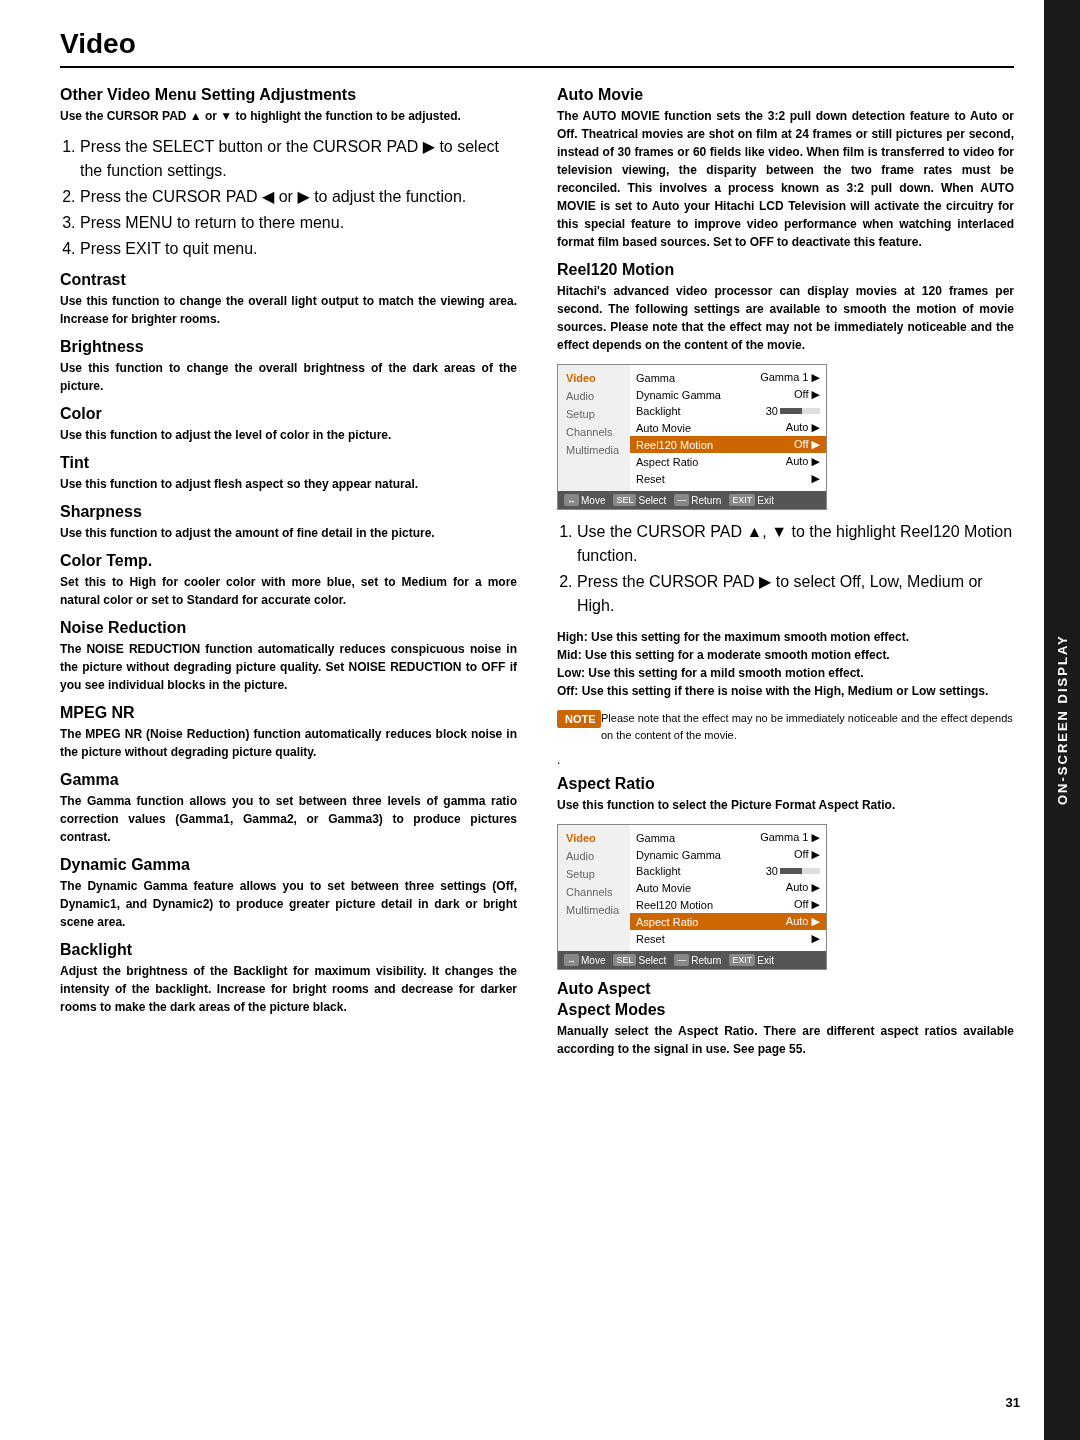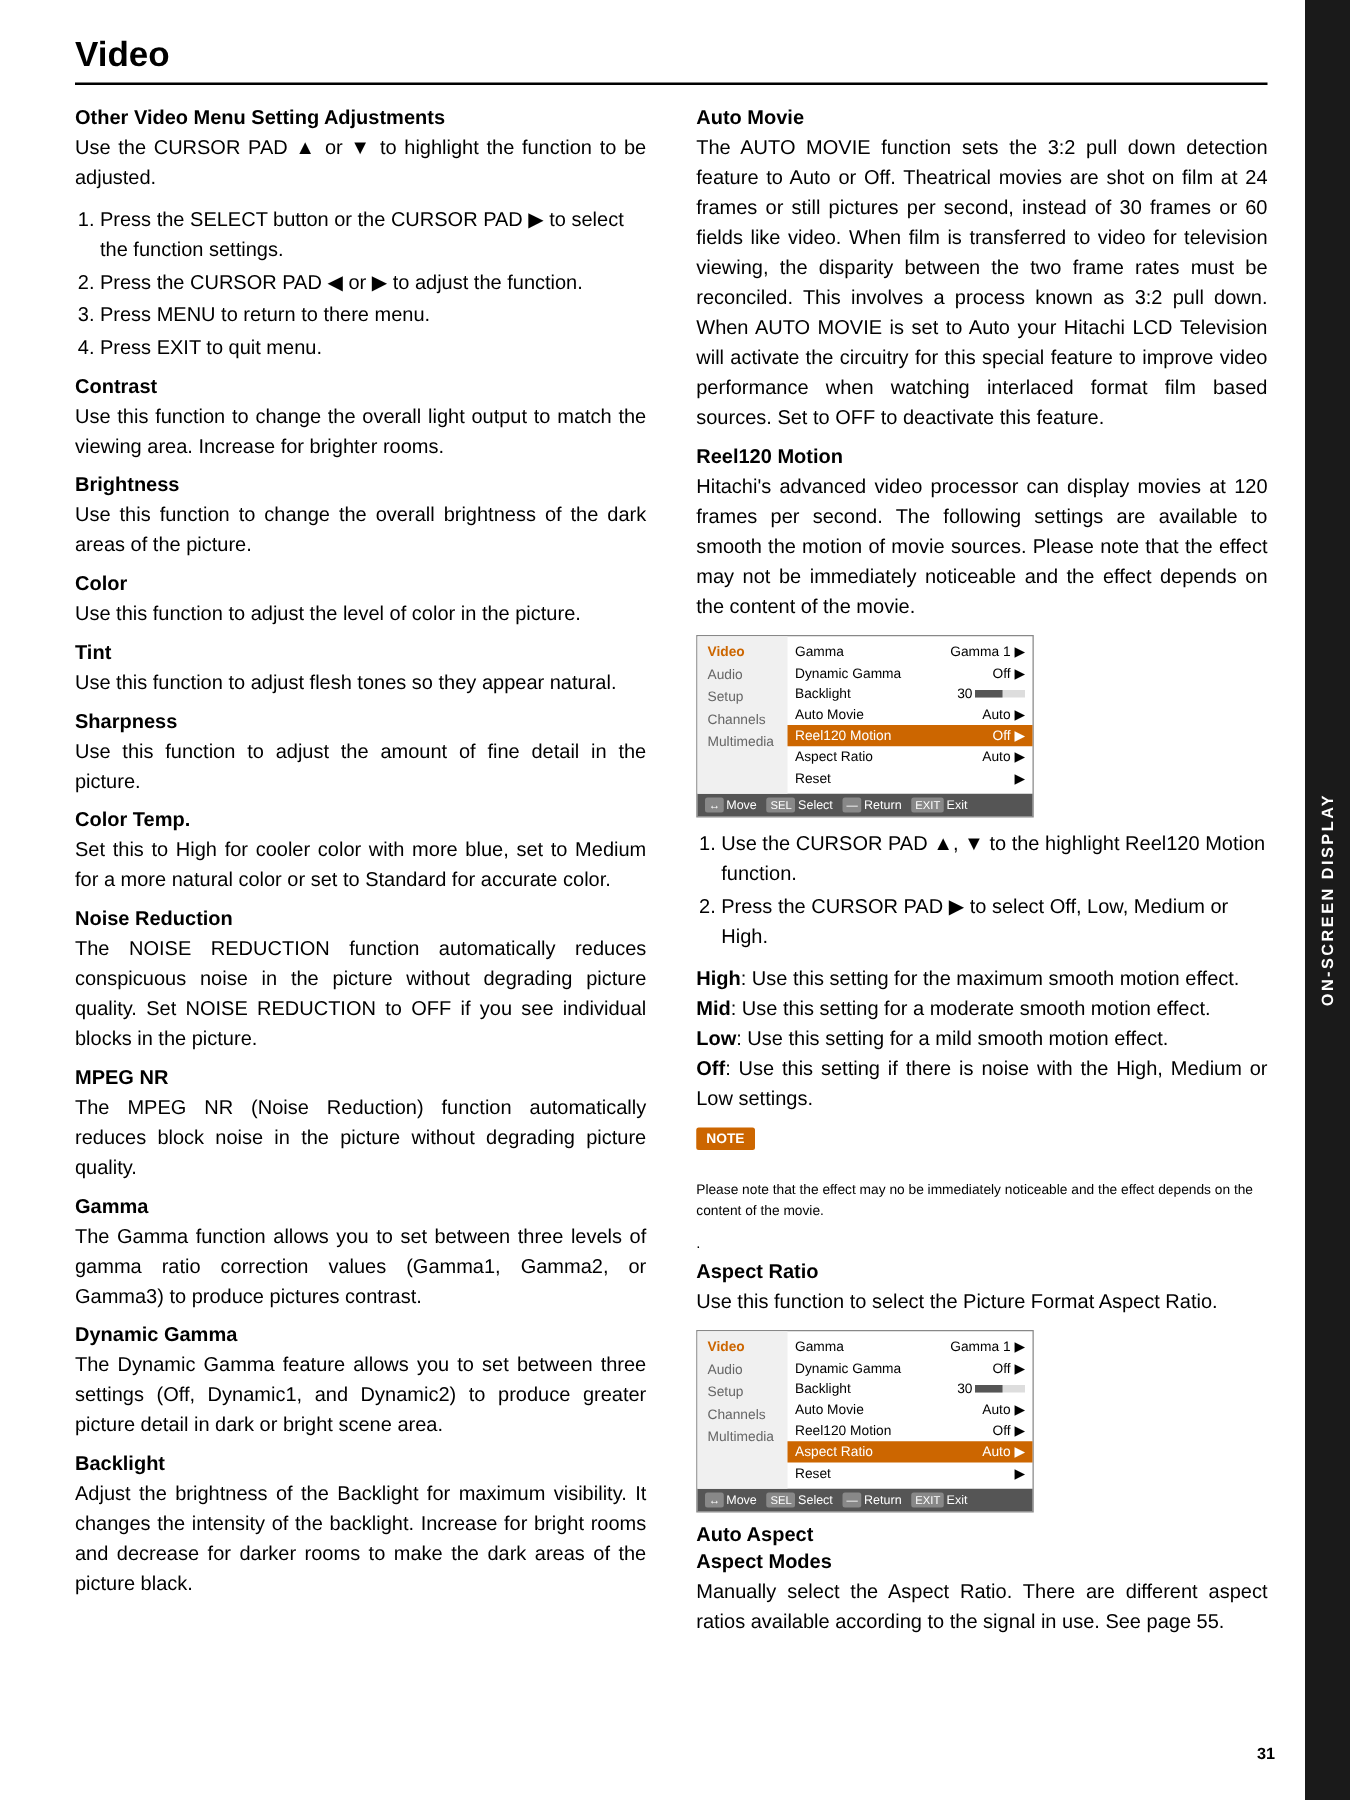--- a/index.html
+++ b/index.html
@@ -53,24 +53,25 @@
     }
     .col-right {
       flex: 1;
     }
     .section-heading {
       font-weight: bold;
       font-size: 16px;
       margin-bottom: 3px;
     }
     .section-text {
-      font-size: 16px;
+      font-size: 12px;
       margin-bottom: 10px;
       line-height: 1.5;
       text-align: justify;
+      font-weight: bold;
     }
     .section-text.justified {
       text-align: justify;
     }
     ol {
       margin-left: 20px;
       margin-bottom: 10px;
     }
     ol li {
       font-size: 16px;
@@ -152,23 +153,22 @@
     .btn-icon {
       background: #888;
       color: #fff;
       font-size: 9px;
       padding: 1px 3px;
       border-radius: 2px;
     }
     .note-box {
       display: flex;
       align-items: flex-start;
-      gap: 24px;
+      gap: 0;
       margin: 10px 0;
-      flex-direction: column;
     }
     .note-label {
       background: #cc6600;
       color: #fff;
       font-size: 11px;
       font-weight: bold;
       padding: 3px 8px;
       white-space: nowrap;
       border-radius: 2px;
       min-width: 44px;
@@ -219,21 +219,21 @@
           <div class="section-text">Use this function to change the overall brightness of the dark areas of the picture.</div>
         </div>
 
         <div>
           <div class="section-heading">Color</div>
           <div class="section-text">Use this function to adjust the level of color in the picture.</div>
         </div>
 
         <div>
           <div class="section-heading">Tint</div>
-          <div class="section-text">Use this function to adjust flesh tones so they appear natural.</div>
+          <div class="section-text">Use this function to adjust flesh aspect so they appear natural.</div>
         </div>
 
         <div>
           <div class="section-heading">Sharpness</div>
           <div class="section-text">Use this function to adjust the amount of fine detail in the picture.</div>
         </div>
 
         <div>
           <div class="section-heading">Color Temp.</div>
           <div class="section-text">Set this to High for cooler color with more blue, set to Medium for a more natural color or set to Standard for accurate color.</div>

